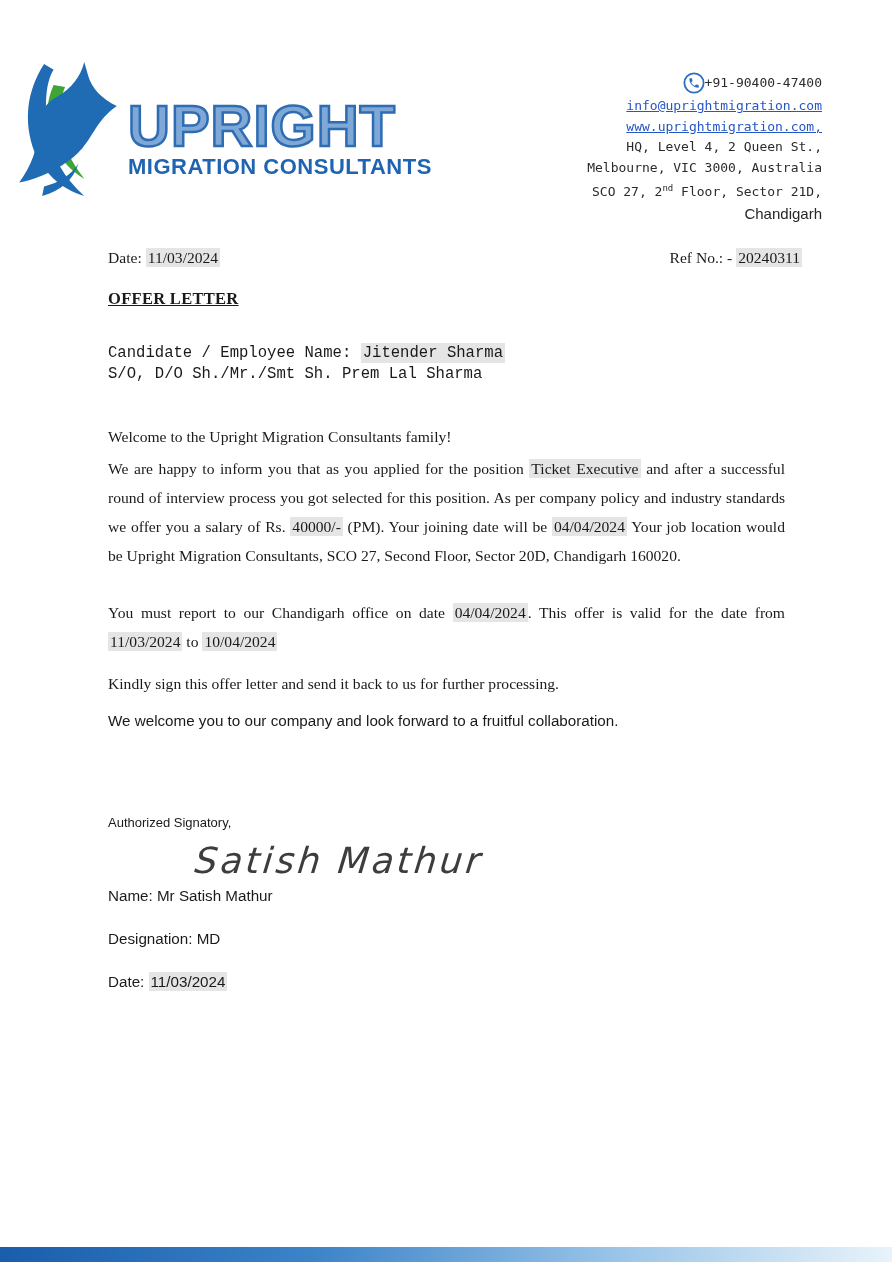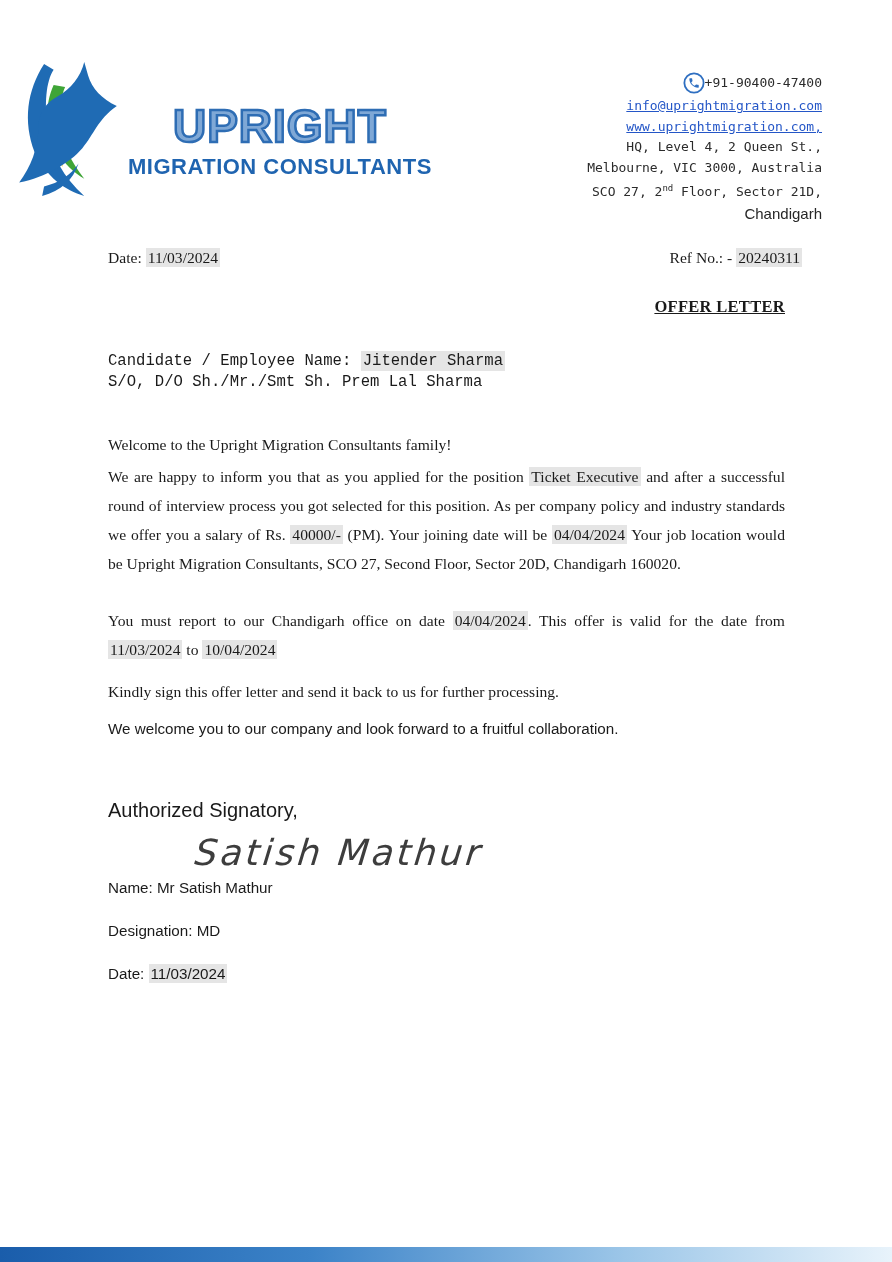--- a/index.html
+++ b/index.html
@@ -21,25 +21,24 @@
     justify-content: space-between;
     align-items: flex-start;
     padding: 62px 70px 0 14px;
   }
   .logo { display: flex; align-items: flex-start; }
   .bird-svg { width: 108px; height: 134px; flex: 0 0 auto; }
   .logo-text { margin-left: 6px; margin-top: 38px; }
   .logo-title {
     font-family: "Liberation Sans", sans-serif;
     font-weight: bold;
-    font-size: 46px;
+    font-size: 58px;
     line-height: 52px;
     letter-spacing: 1px;
     color: #7FA8D6;
-    text-align: center;
     -webkit-text-stroke: 2.5px #2E6DB4;
   }
   .logo-subtitle {
     font-family: "Liberation Sans", sans-serif;
     font-weight: bold;
     font-size: 22px;
     letter-spacing: 0.5px;
     color: #1F64B0;
     margin-top: 2px;
     text-align: center;
@@ -63,45 +62,45 @@
   .content { margin: 0 107px 0 108px; font-size: 15.6px; }
   .hl { background: #e5e5e5; padding: 1px 2px; }
 
   .meta-row {
     display: flex;
     justify-content: space-between;
     margin-top: 25px;
     margin-right: -17px;
   }
   .doc-title {
-    text-align: right;
+    text-align: left;
     font-size: 16.5px;
     font-weight: bold;
     text-decoration: underline;
     letter-spacing: 0.3px;
-    margin-top: 30px;
+    margin-top: 22px;
   }
   .candidate { margin-top: 34px; line-height: 21px; font-family: Liberation Mono, monospace; }
   .greeting { margin-top: 37px; }
   .welcome  { margin-top: 43px; }
 
   .body-para {
     margin-top: 8px;
     line-height: 29px;
     text-align: justify;
   }
   .p2 { margin-top: 28px; }
   .p3 { margin-top: 13px; text-align: left; }
   .sans-para {
     margin-top: 14px;
     font-family: "Liberation Sans", sans-serif;
     font-size: 15.2px;
     color: #1a1a1a;
   }
-  .sign-label { margin-top: 62px; font-family: "Liberation Sans", sans-serif; font-size: 20px; }
+  .sign-label { margin-top: 86px; font-family: "Liberation Sans", sans-serif; font-size: 13px; }
   .signature {
     margin-top: 10px;
     margin-left: 87px;
     font-family: "DejaVu Sans", sans-serif;
     font-style: italic;
     font-size: 36px;
     letter-spacing: 3px;
     color: #3d3d3d;
     transform: skewX(-6deg);
     width: fit-content;

